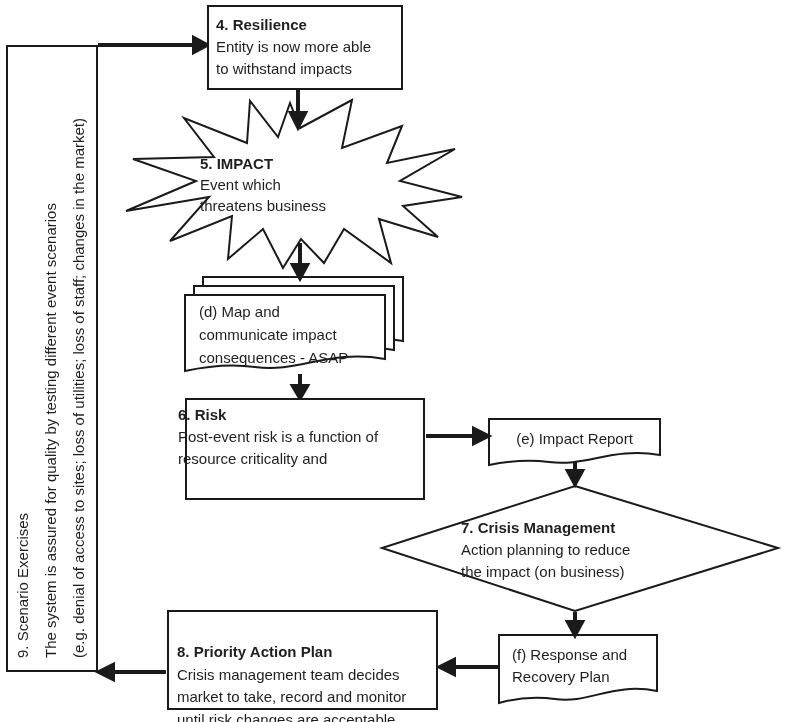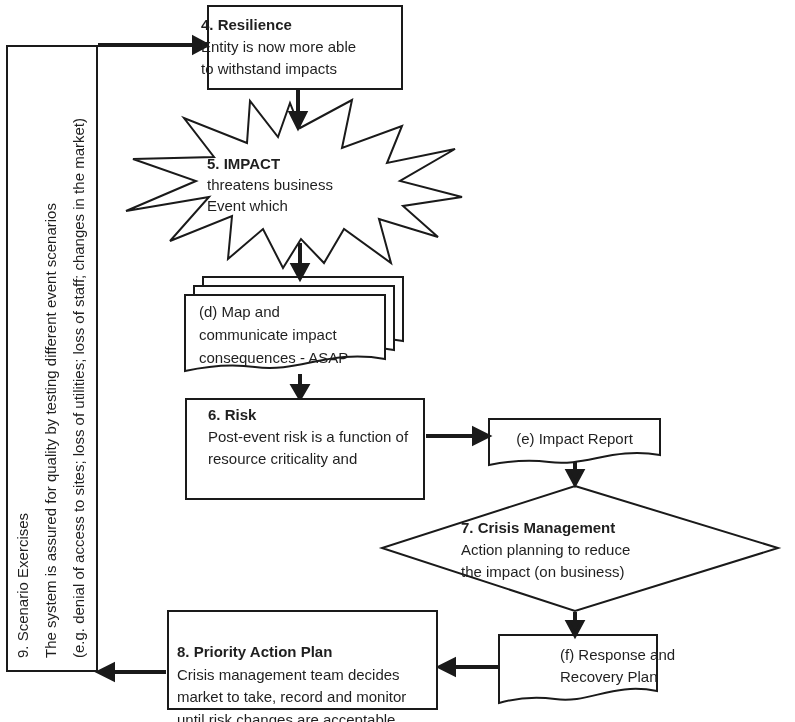--- a/index.html
+++ b/index.html
@@ -10,27 +10,27 @@
   #wires{position:absolute;left:0;top:0;width:795px;height:722px;}
   .txt{position:absolute;font-size:15px;line-height:21px;}
   .txt .t{font-weight:bold;}
   .node-box{position:absolute;border:2px solid #1a1a1a;background:#ffffff;box-sizing:border-box;}
   
   #box-resilience{left:207px;top:5px;width:196px;height:85px;}
   #box-risk{left:185px;top:398px;width:240px;height:102px;}
   #box-priority{left:167px;top:610px;width:271px;height:100px;}
   #box-scenario{left:6px;top:45px;width:92px;height:627px;}
   
-  #t-resilience{left:201px;top:14px;width:182px;line-height:22px;}
-  #t-impact{left:207px;top:153px;width:180px;}
+  #t-resilience{left:216px;top:14px;width:182px;line-height:22px;}
+  #t-impact{left:200px;top:153px;width:180px;}
   #t-mapcomm{left:199px;top:300px;width:180px;line-height:23px;}
-  #t-risk{left:208px;top:404px;width:228px;line-height:22px;}
+  #t-risk{left:178px;top:404px;width:228px;line-height:22px;}
   #t-impactreport{left:491px;top:428px;width:167px;text-align:center;}
   #t-crisis{left:461px;top:517px;width:240px;line-height:22px;}
-  #t-response{left:512px;top:644px;width:145px;line-height:22px;margin-left:48px;}
+  #t-response{left:512px;top:644px;width:145px;line-height:22px;}
   #t-priority{left:177px;top:641px;width:258px;line-height:22.5px;}
   
   #t-scenario-wrap{position:absolute;left:6px;top:45px;width:92px;height:627px;overflow:hidden;}
   #t-scenario{
     position:absolute;left:0;top:0;width:627px;height:92px;
     transform-origin:0 0;transform:rotate(-90deg) translateX(-627px);
     font-size:15px;line-height:28px;padding:3px 0 0 14px;box-sizing:border-box;
   }
 </style>
 </head>
@@ -82,22 +82,22 @@
   <div class="node-box" id="box-scenario"></div>
 
   <div class="txt" id="t-resilience">
     <div class="t">4. Resilience</div>
     <div>Entity is now more able</div>
     <div>to withstand impacts</div>
   </div>
 
   <div class="txt" id="t-impact">
     <div class="t">5. IMPACT</div>
+    <div>Event which</div>
     <div>threatens business</div>
-    <div>Event which</div>
   </div>
 
   <div class="txt" id="t-mapcomm">
     <div>(d) Map and</div>
     <div>communicate impact</div>
     <div>consequences - ASAP</div>
   </div>
 
   <div class="txt" id="t-risk">
     <div class="t">6. Risk</div>

